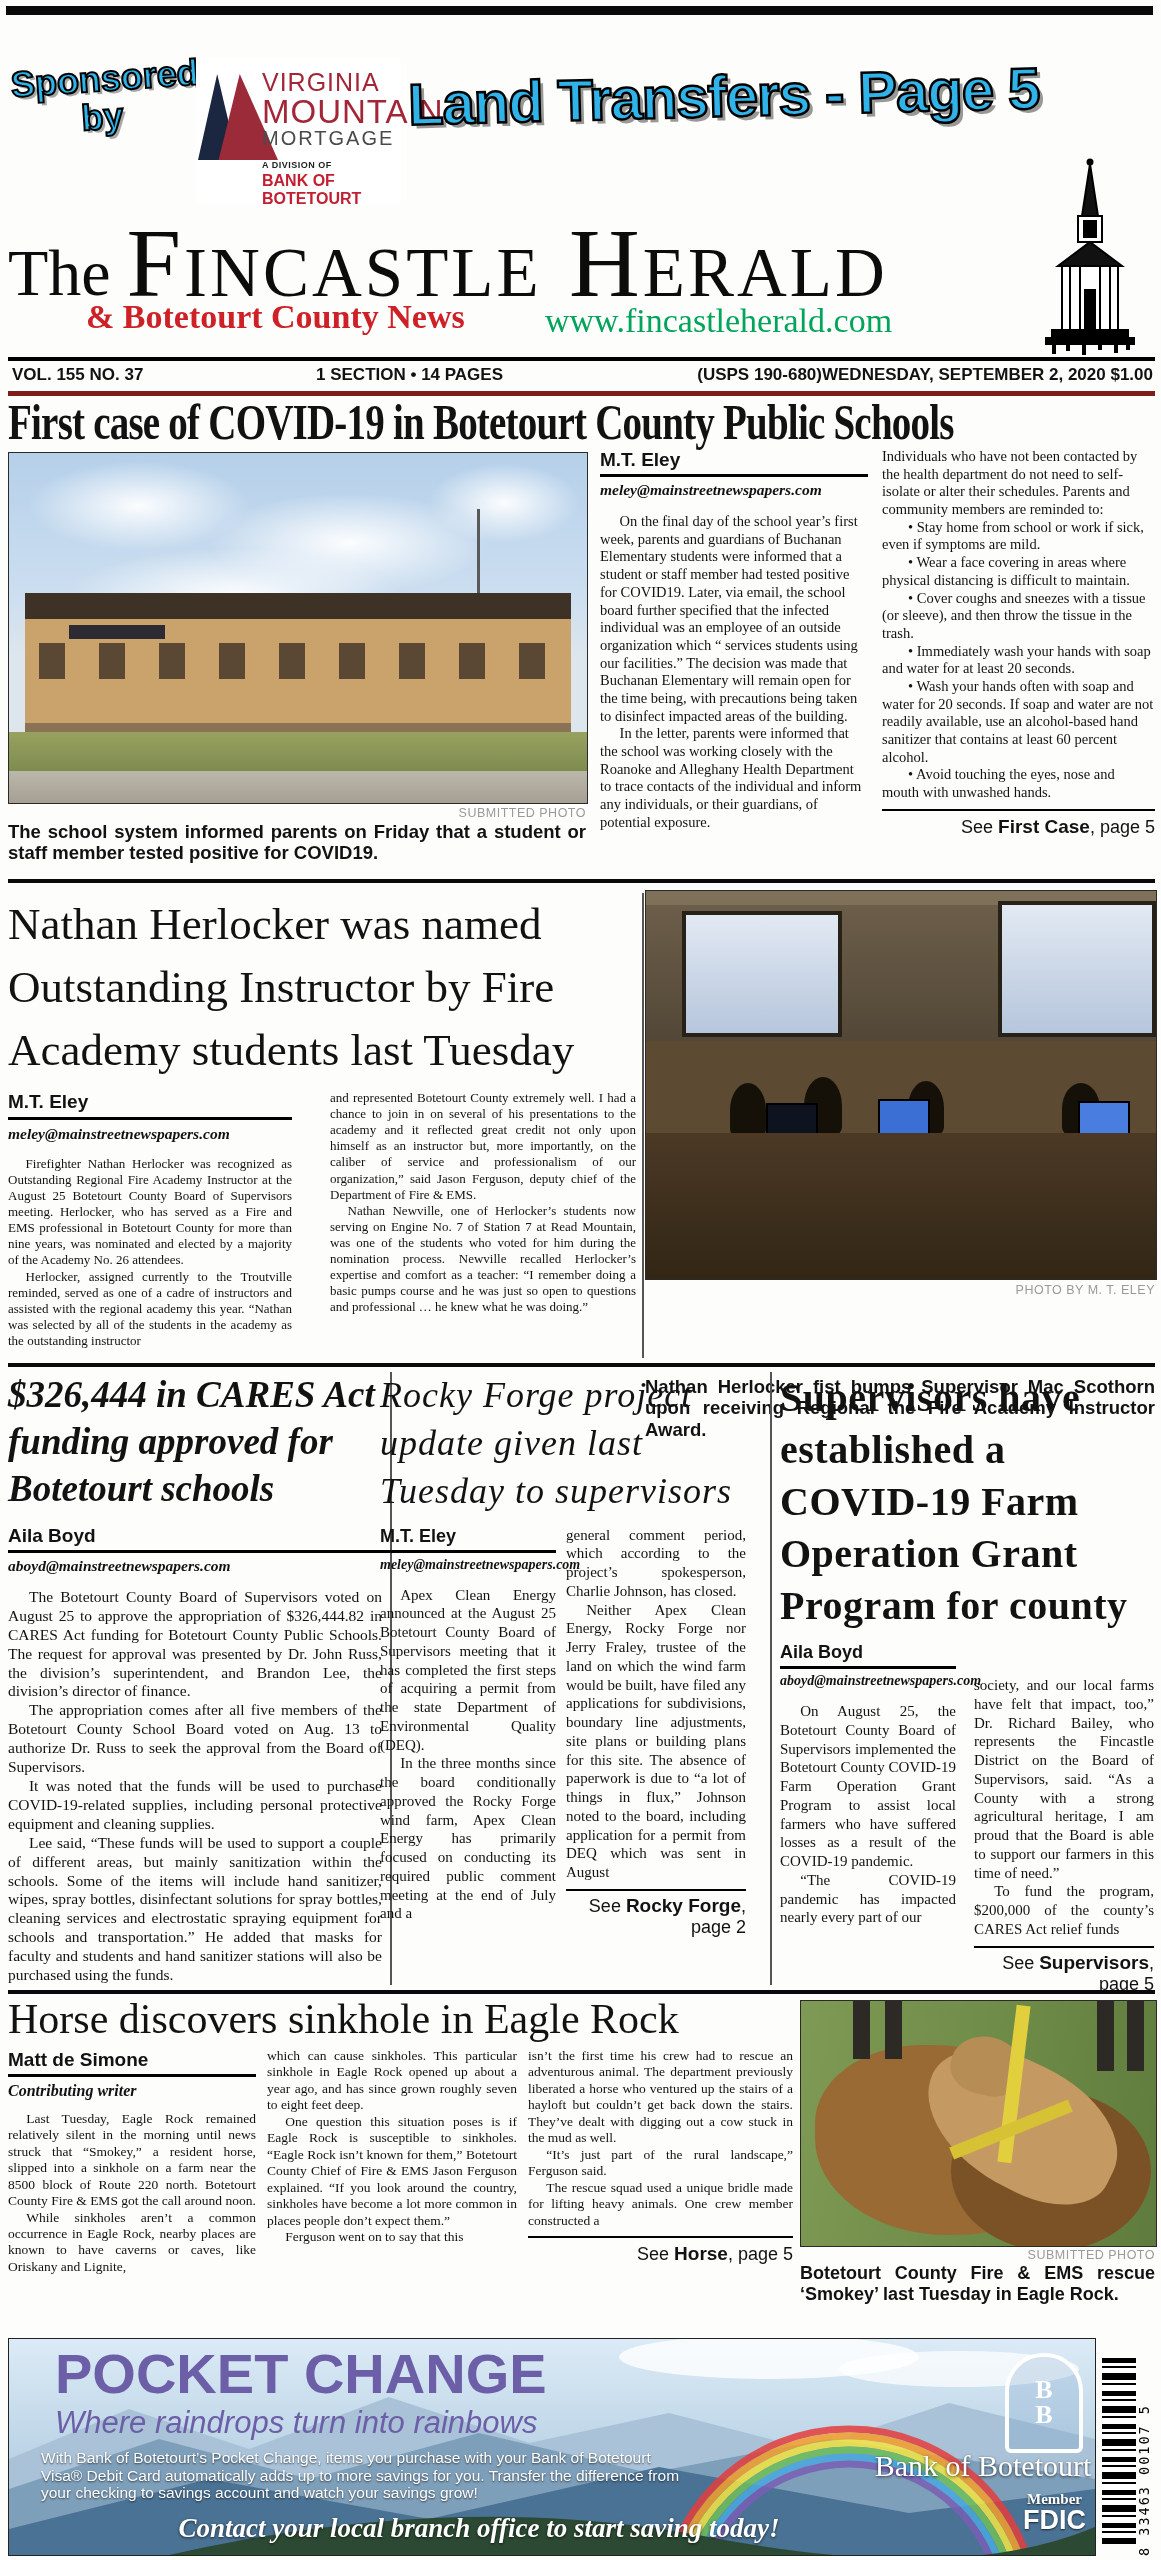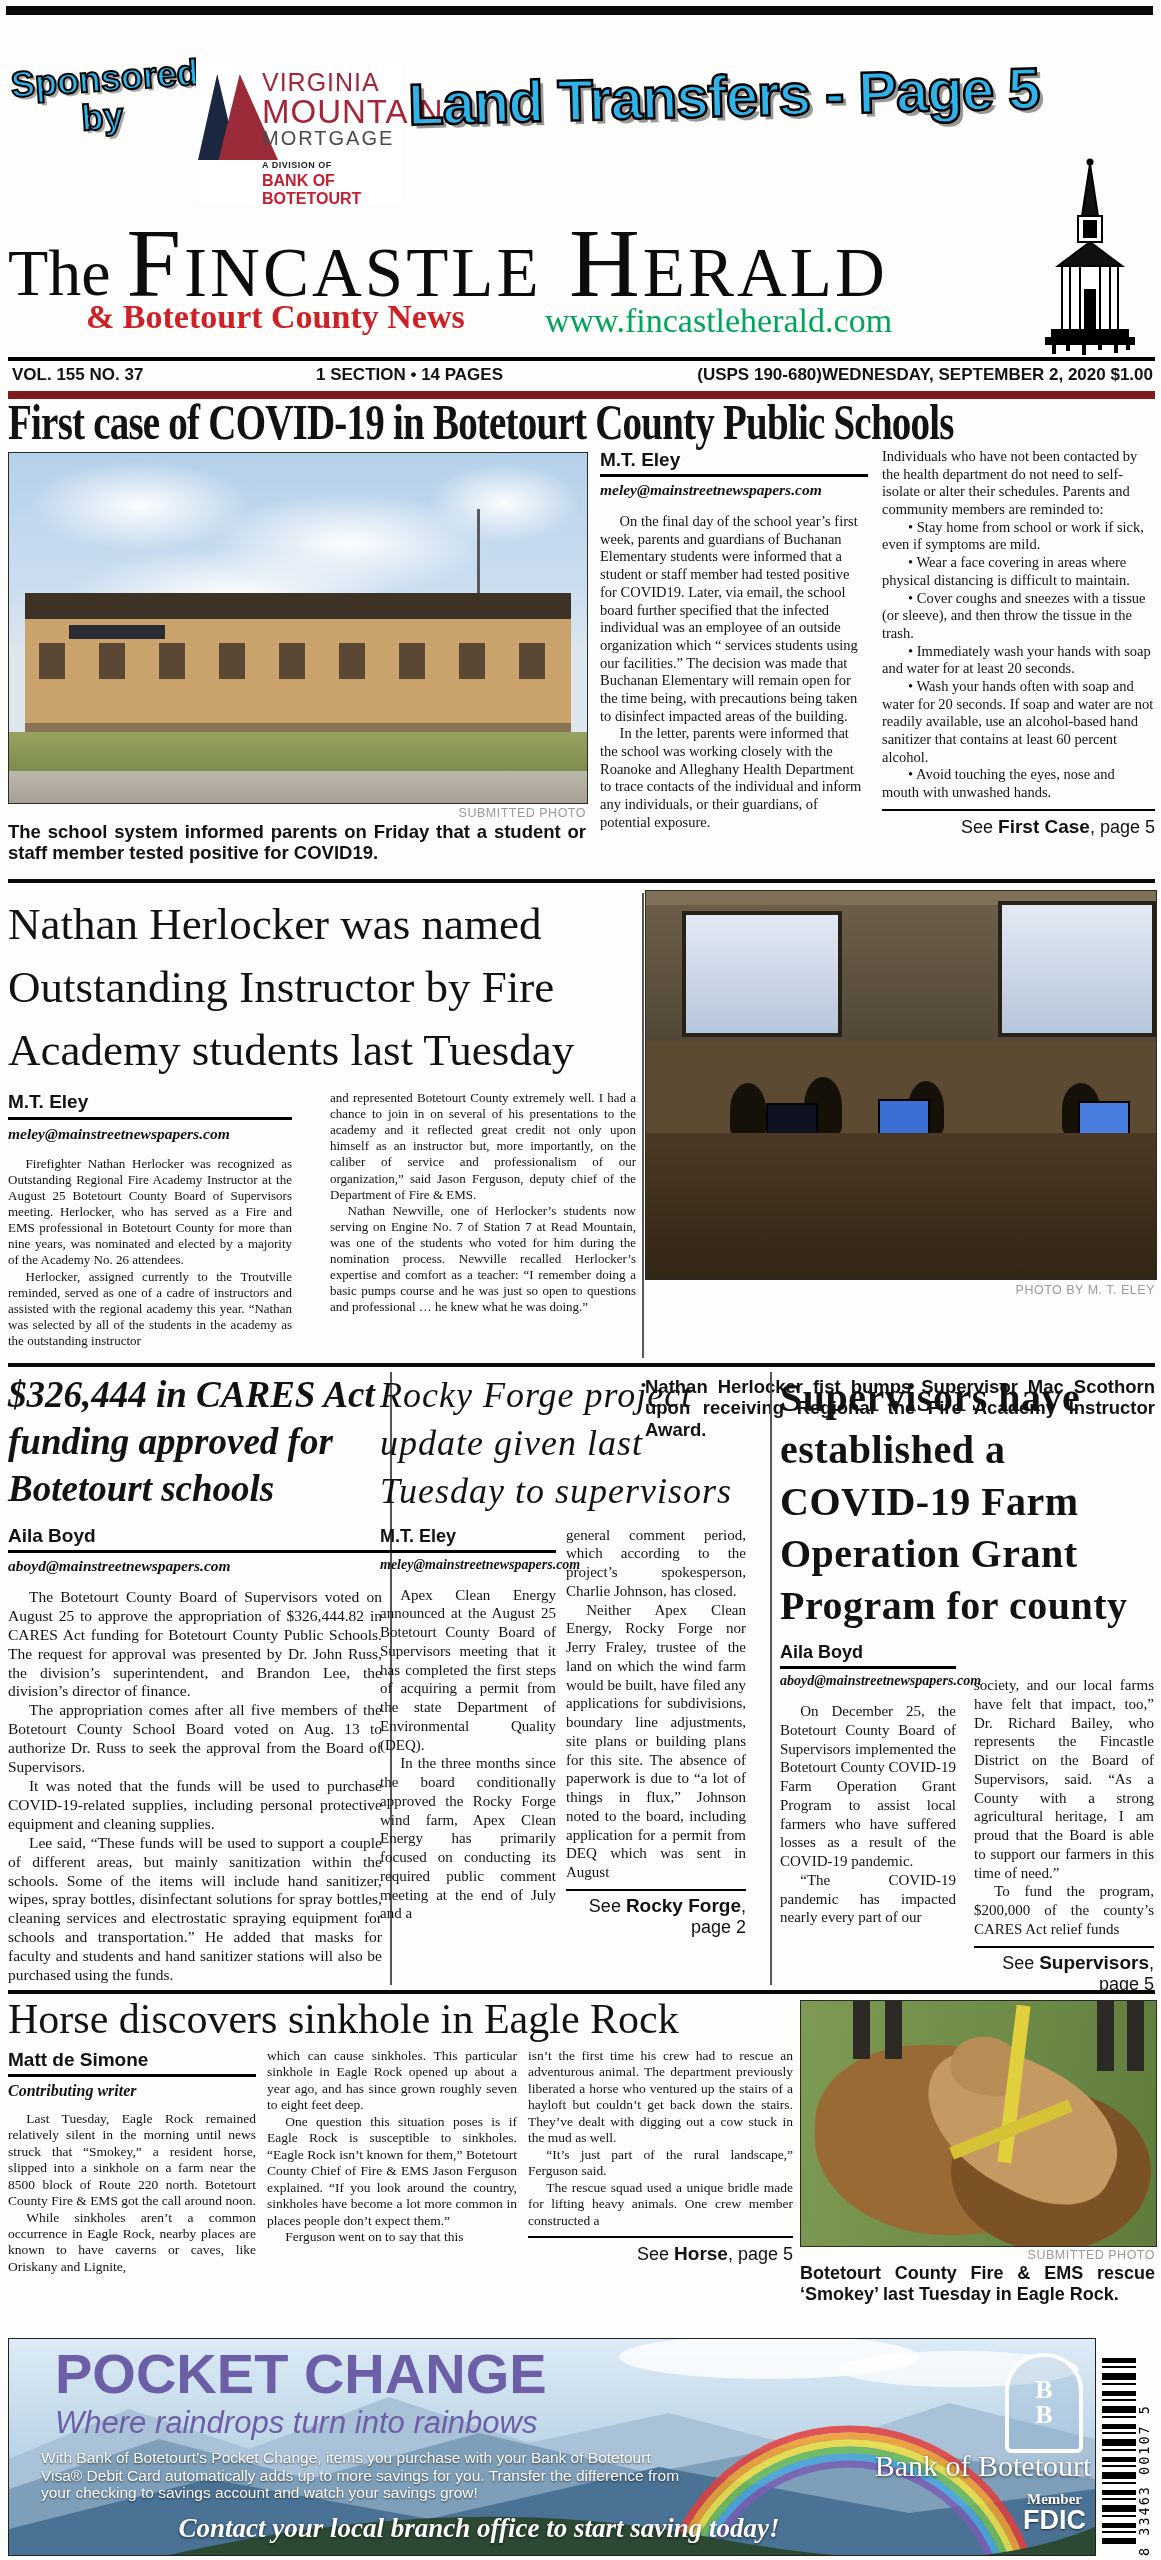--- a/index.html
+++ b/index.html
@@ -27,21 +27,21 @@
 
   
   #mh{left:8px;top:146px;width:1014px;height:158px;display:flex;align-items:flex-end;gap:16px;color:#0c0c0c;}
   #mh .the{font-size:66px;line-height:.92;}
   #mh .title{font-size:98px;line-height:.84;font-variant:small-caps;letter-spacing:3px;white-space:nowrap;}
   #sub{left:86px;top:298px;font-size:34px;font-weight:bold;color:#cd2027;}
   #web{left:545px;top:302px;font-size:34px;color:#00a45a;}
   #ch{left:1022px;top:158px;width:136px;height:198px;}
 
   
-  #ib{left:8px;top:357px;width:1147px;height:30px;border-top:4px solid #000;border-bottom:8px solid #7f1d1d;
+  #ib{left:8px;top:357px;width:1147px;height:30px;border-top:4px solid #000;border-bottom:5px solid #7f1d1d;
       font-family:"Liberation Sans",sans-serif;font-weight:bold;font-size:17px;}
   #ib span{position:absolute;top:4px;}
   #ib .v{left:4px;} #ib .s{left:308px;} #ib .u{right:2px;}
 
   
   #h1{left:8px;top:393px;width:1147px;height:58px;overflow:visible;}
   #h1 span{display:inline-block;font-weight:bold;font-size:50px;white-space:nowrap;
            transform:scaleX(.78);transform-origin:0 0;letter-spacing:-1px;}
 
   
@@ -329,21 +329,21 @@
     </div>
   </div>
   <div class="abs vrule" id="vrBC"></div>
 
   <div class="abs" id="colC">
     <div class="hl-b">Supervisors have established a COVID-19 Farm Operation Grant Program for county</div>
     <div class="subwrap">
       <div class="ls">
         <div class="byline">Aila Boyd</div>
         <div class="email">aboyd@mainstreetnewspapers.com</div>
-        <p class="bp">On December 25, the Botetourt County Board of Supervisors implemented the Botetourt County COVID-19 Farm Operation Grant Program to assist local farmers who have suffered losses as a result of the COVID-19 pandemic.</p>
+        <p class="bp">On August 25, the Botetourt County Board of Supervisors implemented the Botetourt County COVID-19 Farm Operation Grant Program to assist local farmers who have suffered losses as a result of the COVID-19 pandemic.</p>
         <p class="bp">“The COVID-19 pandemic has impacted nearly every part of our</p>
       </div>
       <div class="rc">
         <p class="bp ni">society, and our local farms have felt that impact, too,” Dr. Richard Bailey, who represents the Fincastle District on the Board of Supervisors, said. “As a County with a strong agricultural heritage, I am proud that the Board is able to support our farmers in this time of need.”</p>
         <p class="bp">To fund the program, $200,000 of the county’s CARES Act relief funds</p>
         <div class="see">
           <span>See </span><b>Supervisors</b><span>, page 5</span>
         </div>
       </div>
     </div>

